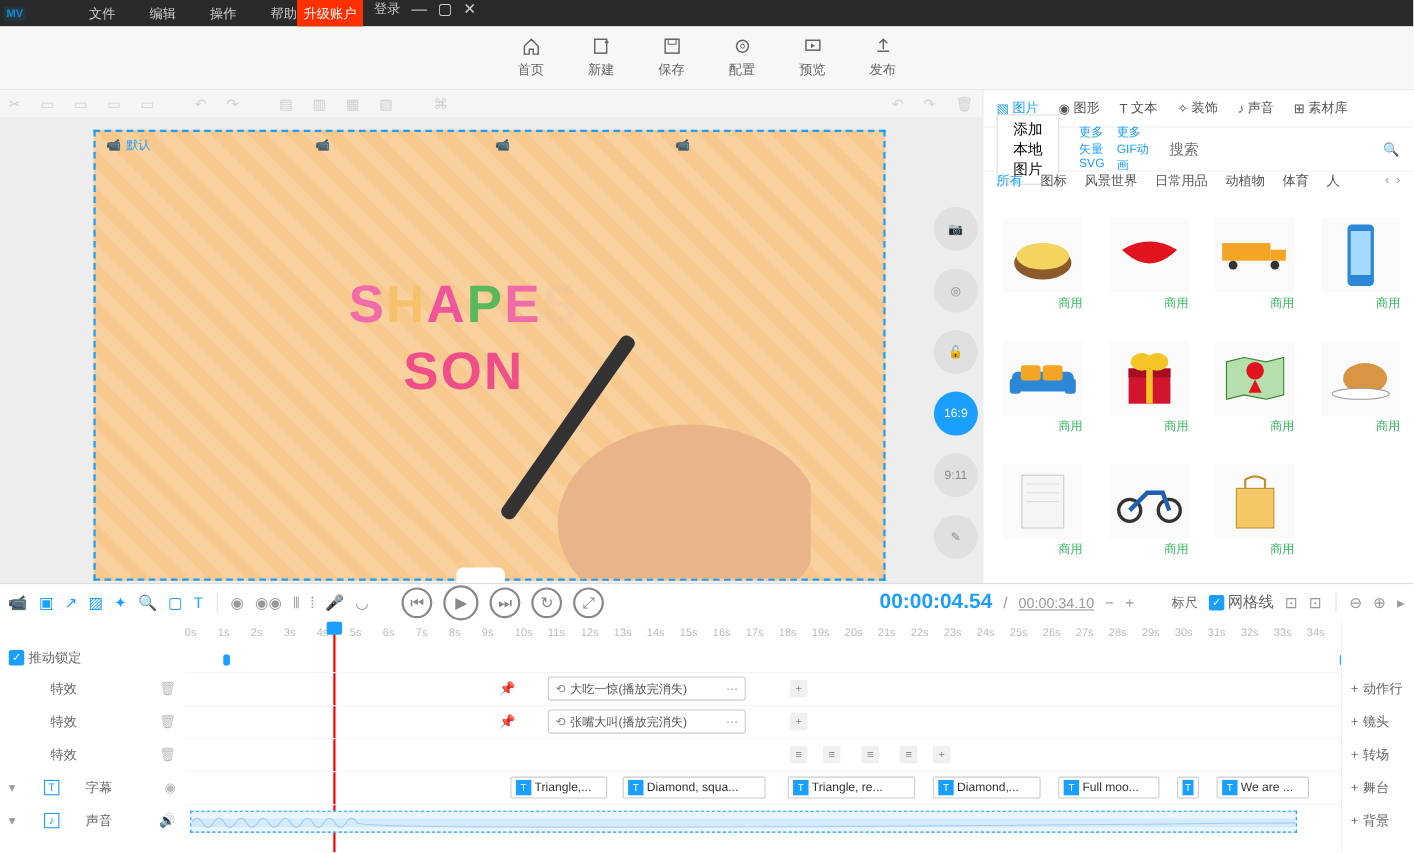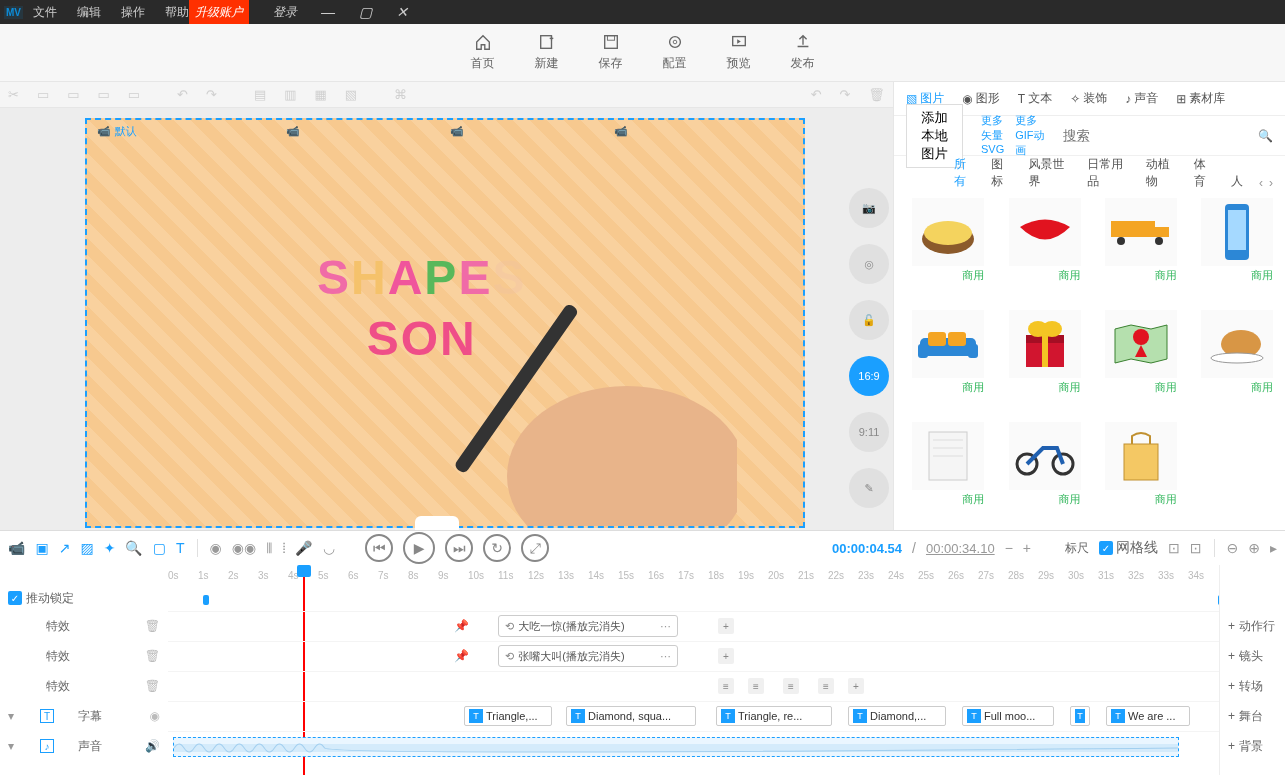--- a/index.html
+++ b/index.html
@@ -1,23 +1,23 @@
 <!DOCTYPE html>
 <html><head>
 <meta charset="utf-8">
 <style>
 * { box-sizing: border-box; margin: 0; padding: 0; }
 body { font-family: "Microsoft YaHei", Arial, sans-serif; font-size: 12px; color: #333; background: #fff; width: 1285px; height: 775px; overflow: hidden; }
 
 
 .titlebar { height: 24px; background: #2a2a2a; color: #ccc; display: flex; align-items: center; padding: 0 4px; }
 .titlebar .logo { color: #0d8dd9; font-size: 10px; font-weight: bold; margin-right: 10px; background:#0d8dd920; padding:1px 2px;}
-.titlebar .menu { display: flex; gap: 20px; }
+.titlebar .menu { display: flex; gap: 31px; margin-left: 48px; }
 .titlebar .title-center { flex: 1; text-align: center; color: #e0e0e0; }
-.titlebar .right { display: flex; align-items: center; gap: 24px; font-style: italic; }
+.titlebar .right { display: flex; align-items: flex-start; gap: 10px; }
 .titlebar .upgrade { background:#ff3000; color:#fff; padding:3px 6px; height:24px; display:flex; align-items:center;}
 .titlebar .win-btn { color:#ccc; font-size:14px; }
 
 
 .main-toolbar { height: 58px; background: #f7f7f7; display:flex; justify-content:center; align-items:center; gap: 40px; border-bottom:1px solid #e6e6e6;}
 .main-toolbar .tb-item { display:flex; flex-direction:column; align-items:center; gap:4px; color:#666; font-size:12px;}
 .main-toolbar .tb-item svg { width:18px; height:18px; }
 
 
 .middle { display:flex; height: 448px; }
@@ -43,38 +43,38 @@
 
 
 .right-panel { width:392px; background:#fff; border-left:1px solid #e6e6e6; display:flex; flex-direction:column;}
 .rp-tabs { height:34px; display:flex; align-items:center; gap:18px; padding:0 12px; border-bottom:1px solid #eee; font-size:12px; color:#555;}
 .rp-tabs .tab { display:flex; align-items:center; gap:3px; }
 .rp-tabs .tab.active { color:#1a9fff; }
 .rp-row2 { height:40px; display:flex; align-items:center; padding:0 12px; gap:18px; font-size:12px; border-bottom:1px solid #f0f0f0;}
 .rp-row2 .btn { background:#fff; border:1px solid #ddd; padding:4px 8px; }
 .rp-row2 .links { display:flex; flex-direction:row; color:#1a9fff; font-size:11px; gap:2px;}
 .rp-row2 .search { flex:1; color:#ccc; }
-.rp-cats { height:34px; display:flex; align-items:flex-end; gap:16px; padding:0 12px; font-size:12px; color:#555;margin-left:48px;}
+.rp-cats { height:34px; display:flex; align-items:flex-start; gap:16px; padding:0 12px; font-size:12px; color:#555;}
 .rp-cats .cat.active { color:#1a9fff; }
 .rp-cats .nav { margin-left:auto; display:flex; gap:6px; color:#999;}
 .rp-grid { flex:1; padding:8px 12px; overflow:auto; display:grid; grid-template-columns: repeat(4, 1fr); gap:12px 18px;}
 .asset { display:flex; flex-direction:column; align-items:flex-end; position:relative;}
 .asset .thumb { width:72px; height:68px; background:#fafafa; display:flex; align-items:center; justify-content:center;}
 .asset .tag { color:#34b75e; font-size:11px; margin-top:2px;}
 .asset .tooltip { position:absolute; top:36px; left:24px; background:#fff; border:1px solid #ccc; padding:3px 6px; font-size:11px;}
 
 
 .bottom { height:245px; border-top:1px solid #ddd; display:flex; flex-direction:column;}
 .tl-toolbar { height:34px; display:flex; align-items:center; padding:0 8px; gap:10px; color:#1a9fff; font-size:14px;}
 .tl-toolbar .gray { color:#999; }
 .tl-toolbar .divider{width:1px;background:#e0e0e0;height:18px;margin:0 2px;}
 .tl-toolbar .spacer{flex:1;}
 .tl-toolbar .circbtn { width:28px;height:28px;border:2px solid #888;border-radius:50%;display:flex;align-items:center;justify-content:center;color:#888;}
 .tl-toolbar .circbtn.big{width:32px;height:32px;}
-.tl-toolbar .time-cur { color:#1a9fff; font-weight:bold; font-size:13px;}
+.tl-toolbar .time-cur { color:#1a9fff; font-weight:bold; font-size:19px;}
 .tl-toolbar .time-tot { color:#999; font-size:13px; text-decoration:underline; }
 .tl-toolbar .ruler-label { color:#666; font-size:12px;}
 .tl-toolbar .chk {color:#666; display:flex;align-items:center;gap:3px;}
 .tl-body { flex:1; display:flex; }
 .tl-left { width: 168px; border-right:0; font-size:12px;}
 .tl-left .row { height:30px; display:flex; align-items:center; padding:0 8px; gap:24px; color:#666;}
 .tl-left .chk-row { color:#666; display:flex;align-items:center;gap:4px; padding:0 8px; height:26px;}
 .tl-left .del {margin-left:auto;color:#bbb;}
 .tl-left .carety{color:#999;margin-right:2px;}
 .tl-left .box-icon{border:1px solid #1a9fff;color:#1a9fff;font-size:10px;width:14px;height:14px;display:flex;align-items:center;justify-content:center;}

